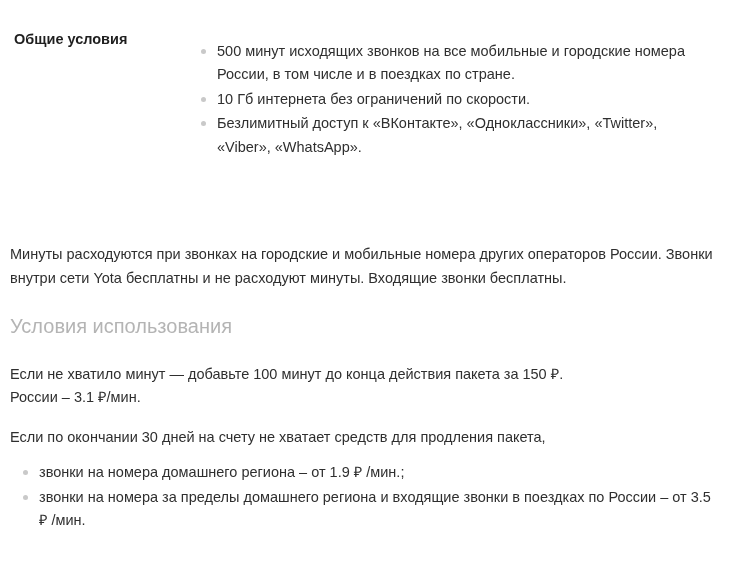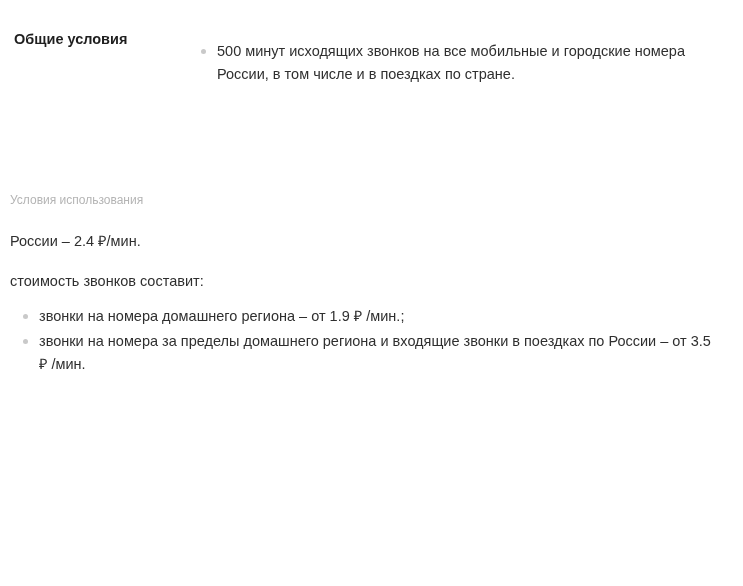--- a/index.html
+++ b/index.html
@@ -61,61 +61,65 @@
     width: 5px;
     height: 5px;
     border-radius: 50%;
     background: #c9c9c9;
   }
   .para {
     margin: 0 0 0 0;
   }
   .subhead {
     color: #b4b4b4;
-    font-size: 12px;
+    font-size: 20px;
     line-height: 1.62;
   }
   .spacer-section { height: 72px; }
   .spacer-sm { height: 20px; }
   .spacer-xs { height: 16px; }
 </style>
 </head>
 <body>
 
 <div class="page">
 
   <div class="section">
     <div class="section-title">Общие условия</div>
     <div class="section-body">
       <ul class="bullets">
         <li>500 минут исходящих звонков на все мобильные и городские номера России, в том числе и в поездках по стране.</li>
+        <li>10 Гб интернета без ограничений по скорости.</li>
+        <li>Безлимитный доступ к «ВКонтакте», «Одноклассники», «Twitter», «Viber», «WhatsApp».</li>
       </ul>
     </div>
   </div>
 
   <div class="spacer-section"></div>
 
   <div class="section">
     <div class="section-body">
 
+      <div class="para">Минуты расходуются при звонках на городские и мобильные номера других операторов России. Звонки внутри сети Yota бесплатны и не расходуют минуты. Входящие звонки бесплатны.</div>
 
       <div class="spacer-sm"></div>
 
       <div class="subhead">Условия использования</div>
 
       <div class="spacer-sm"></div>
 
       <div class="para">
-        <div>России – 2.4 ₽/мин.</div>
+        <div>Если не хватило минут — добавьте 100 минут до конца действия пакета за 150 ₽.</div>
+        <div>России – 3.1 ₽/мин.</div>
       </div>
 
       <div class="spacer-xs"></div>
 
       <div class="para">
-        <div>стоимость звонков составит:</div>
+        <div>Если по окончании 30 дней на счету не хватает средств для продления пакета,</div>
       </div>
 
       <ul class="bullets">
         <li>звонки на номера домашнего региона – от 1.9 ₽ /мин.;</li>
         <li>звонки на номера за пределы домашнего региона и входящие звонки в поездках по России – от 3.5 ₽ /мин.</li>
       </ul>
 
     </div>
   </div>
 

